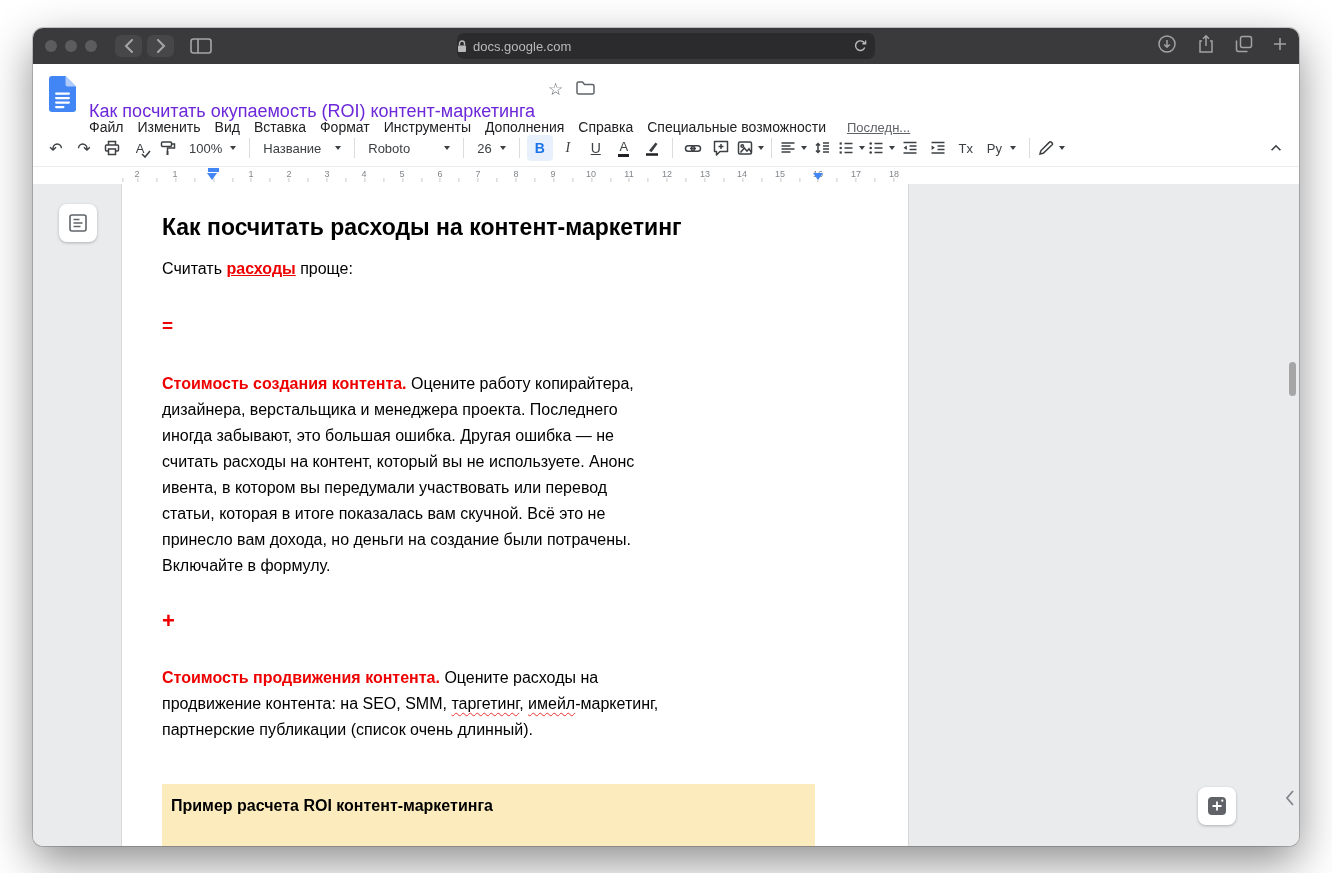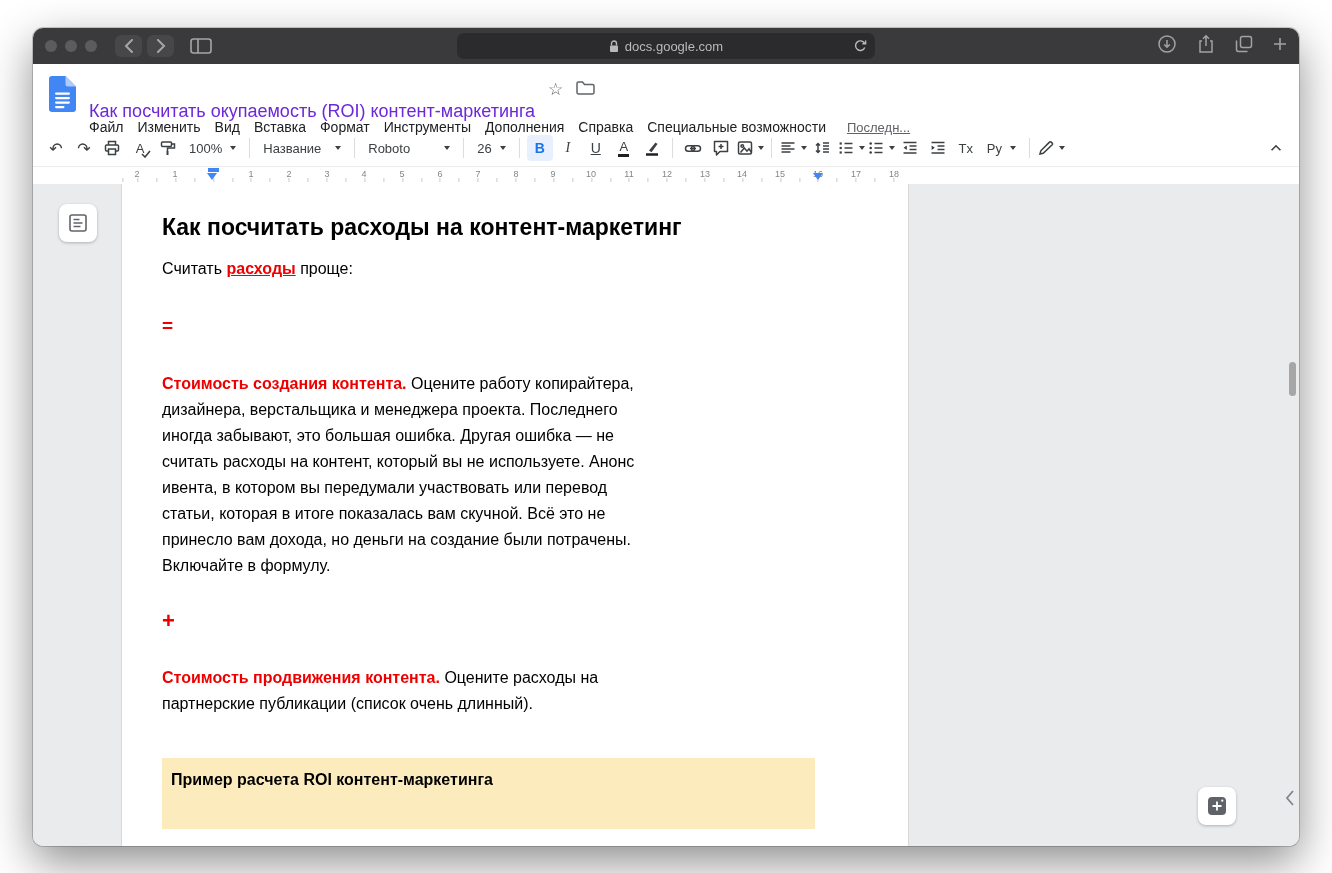--- a/index.html
+++ b/index.html
@@ -9,21 +9,21 @@
   .window{position:absolute;left:33px;top:28px;width:1266px;height:818px;border-radius:10px;
     background:#fff;overflow:hidden;box-shadow:0 16px 45px rgba(0,0,0,.45),0 0 0 1px rgba(0,0,0,.18);}
 
   
   .titlebar{height:36px;background:#3a3a3c;display:flex;align-items:center;padding:0 12px;position:relative;}
   .tl{width:12px;height:12px;border-radius:50%;background:#5c5c5e;display:inline-block;margin-right:8px;}
   .navbtns{display:flex;gap:5px;margin-left:10px;}
   .navbtn{width:27px;height:22px;border-radius:6px;background:#47474a;display:flex;align-items:center;justify-content:center;}
   .tb-ic{display:flex;align-items:center;justify-content:center;margin-left:16px;}
   .urlbar{position:absolute;left:50%;top:50%;transform:translate(-50%,-50%);width:418px;height:26px;
-    background:#2b2b2e;border-radius:7px;display:flex;align-items:center;justify-content:center;gap:6px;
+    background:#2b2b2e;border-radius:7px;display:flex;align-items:center;justify-content:flex-start;gap:6px;
     color:#b9b9bb;font-size:13px;}
   .urlbar .refresh{position:absolute;right:8px;top:6px;}
   .tb-right{margin-left:auto;display:flex;align-items:center;gap:20px;}
 
   
   .docs-header{height:66px;background:#fff;position:relative;display:flex;padding:12px 14px 0 16px;}
   .title-wrap{margin-left:13px;}
   .title-row{display:flex;align-items:center;gap:13px;height:26px;}
   .doc-title{font-size:18px;color:#6d28d9;white-space:nowrap;margin-top:44px;}
   .star{font-size:17px;color:#5f6368;line-height:1;}
@@ -391,20 +391,21 @@
         <div class="doc-line">ивента, в котором вы передумали участвовать или перевод</div>
         <div class="doc-line">статьи, которая в итоге показалась вам скучной. Всё это не</div>
         <div class="doc-line">принесло вам дохода, но деньги на создание были потрачены.</div>
         <div class="doc-line">Включайте в формулу.</div>
       </div>
 
       <div class="op op-plus">+</div>
 
       <div class="para-promo">
         <div class="doc-line"><span class="red">Стоимость продвижения контента.</span><span> Оцените расходы на</span></div>
+        <div class="doc-line"><span>продвижение контента: на SEO, SMM, </span><span class="misspell">таргетинг</span><span>, </span><span class="misspell">имейл</span><span>-маркетинг,</span></div>
         <div class="doc-line">партнерские публикации (список очень длинный).</div>
       </div>
 
       <div class="example-box">
         <span>Пример расчета ROI контент-маркетинга</span>
       </div>
     </div>
 
     <div class="explore-btn">
       <svg width="22" height="22" viewBox="0 0 22 22">

